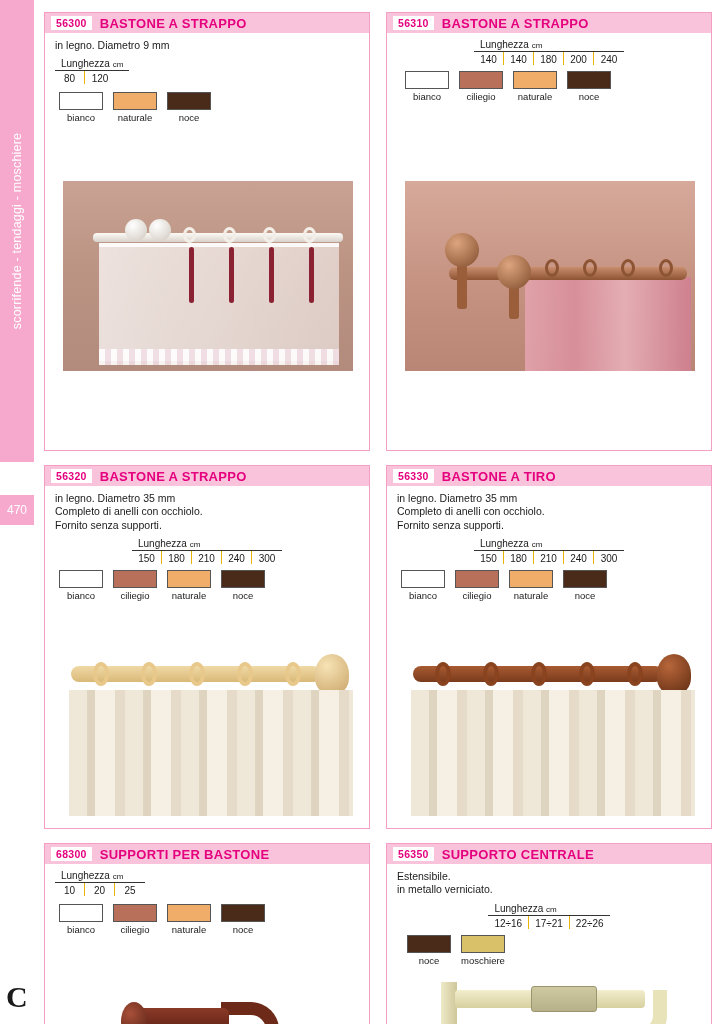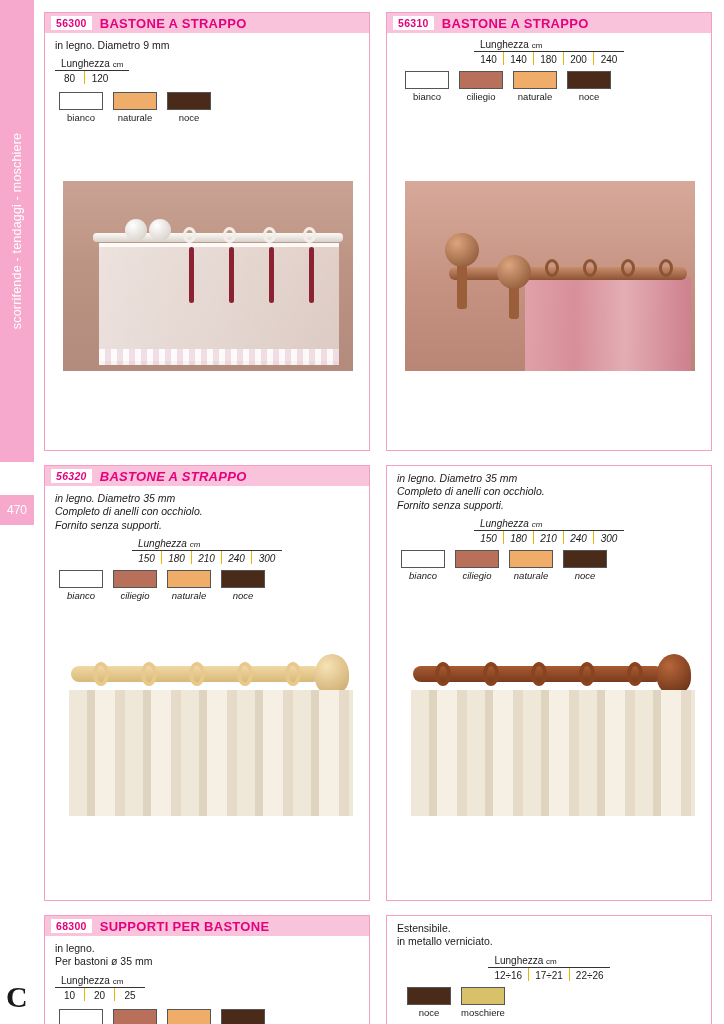--- a/index.html
+++ b/index.html
@@ -58,21 +58,21 @@
     grid-column-gap: 16px;
     grid-row-gap: 14px;
   }
   .panel {
     border: 1px solid #f49ec4;
     background: #ffffff;
     position: relative;
     overflow: hidden;
   }
   .panel.tall { height: 439px; }
-  .panel.mid { height: 436px; font-style: italic; }
+  .panel.mid { height: 364px; }
   .panel.short { height: 240px; }
 
   .panel-head {
     height: 20px;
     background: #f9c3dc;
     display: flex; align-items: center;
     padding-left: 6px;
   }
   .code {
     display: inline-block;
@@ -477,20 +477,24 @@
       <div class="ringr ring-light" style="left:30px"></div>
       <div class="ringr ring-light" style="left:78px"></div>
       <div class="ringr ring-light" style="left:126px"></div>
       <div class="ringr ring-light" style="left:174px"></div>
       <div class="ringr ring-light" style="left:222px"></div>
       <div class="drape"></div>
     </div>
   </div>
 
   <div class="panel mid">
+    <div class="panel-head">
+      <span class="code">56330</span>
+      <span class="head-title">BASTONE A TIRO</span>
+    </div>
     <div class="desc">
       <div>in legno. Diametro 35 mm</div>
       <div>Completo di anelli con occhiolo.</div>
       <div>Fornito senza supporti.</div>
     </div>
     <div class="lung-wrap center">
       <div class="lung">
         <div class="lung-label">
           <span>Lunghezza</span>
           <span class="cm">cm</span>
@@ -533,24 +537,20 @@
       <div class="ringr ring-dark" style="left:222px"></div>
       <div class="drape"></div>
     </div>
   </div>
 
   <div class="panel short">
     <div class="panel-head">
       <span class="code">68300</span>
       <span class="head-title">SUPPORTI PER BASTONE</span>
     </div>
-    <div class="desc">
-      <div>in legno.</div>
-      <div>Per bastoni ø 35 mm</div>
-    </div>
     <div class="lung-wrap">
       <div class="lung">
         <div class="lung-label">
           <span>Lunghezza</span>
           <span class="cm">cm</span>
         </div>
         <div class="lung-vals">
           <div>10</div>
           <div>20</div>
           <div>25</div>
@@ -577,20 +577,24 @@
     </div>
     <div class="photo ph-56340">
       <div class="hook"></div>
       <div class="body"></div>
       <div class="knob"></div>
     </div>
     <div class="blue-sq"></div>
   </div>
 
   <div class="panel short">
+    <div class="panel-head">
+      <span class="code">56350</span>
+      <span class="head-title">SUPPORTO CENTRALE</span>
+    </div>
     <div class="desc">
       <div>Estensibile.</div>
       <div>in metallo verniciato.</div>
     </div>
     <div class="lung-wrap center">
       <div class="lung">
         <div class="lung-label">
           <span>Lunghezza</span>
           <span class="cm">cm</span>
         </div>

